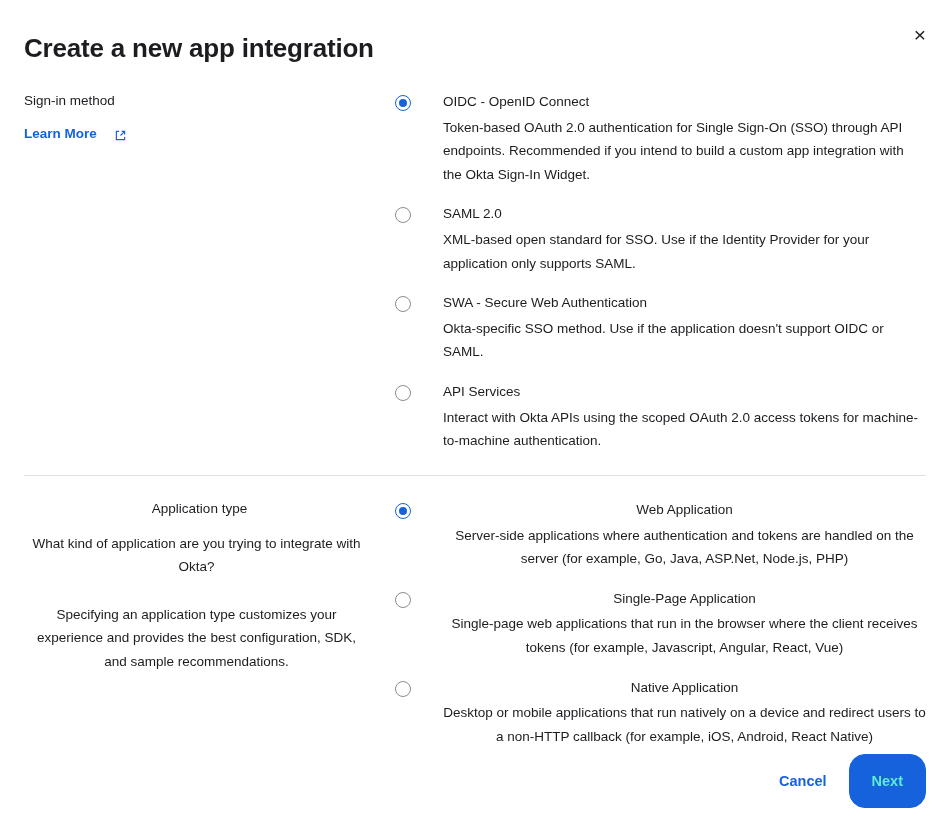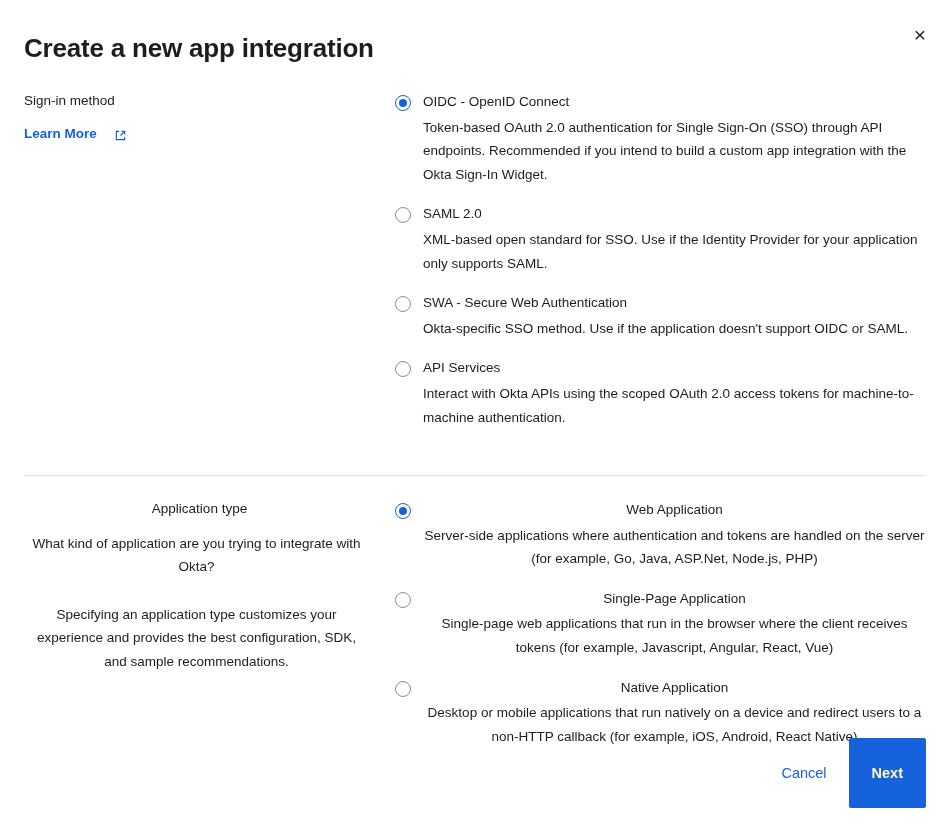--- a/index.html
+++ b/index.html
@@ -91,20 +91,21 @@
     margin: 0 0 24px 0;
     max-width: 345px;
   }
   .helper-text:last-child { margin-bottom: 11px; }
 
   .radio-row {
     display: flex;
     align-items: flex-start;
     margin-bottom: 18px;
     cursor: pointer;
+    gap: 20px;
   }
   .radio-row:last-child { margin-bottom: 0; }
   .radio {
     flex: 0 0 16px;
     width: 16px;
     height: 16px;
     border-radius: 50%;
     border: 1.5px solid #8d8d8d;
     background: #ffffff;
     margin-top: 3px;
@@ -156,33 +157,33 @@
     display: flex;
     justify-content: flex-end;
     align-items: center;
     gap: 14px;
   }
   .btn-cancel {
     background: none;
     border: none;
     color: #1662dd;
     font-size: 14.5px;
-    font-weight: normal;
+    font-weight: bold;
     cursor: pointer;
     padding: 10px 8px;
     font-family: "Liberation Sans", sans-serif;
   }
   .btn-next {
     background: #1662dd;
     border: 1px solid #1662dd;
-    color: #fef9c3;
+    color: #5eead4;
     font-size: 14.5px;
     font-weight: bold;
-    border-radius: 2px;
-    padding: 26px 22px;
+    border-radius: 16px;
+    padding: 18px 22px;
     cursor: pointer;
     font-family: "Liberation Sans", sans-serif;
   }
 </style>
 </head>
 <body>
 
 <div class="dialog">
 
   <button class="close-btn">×</button>

